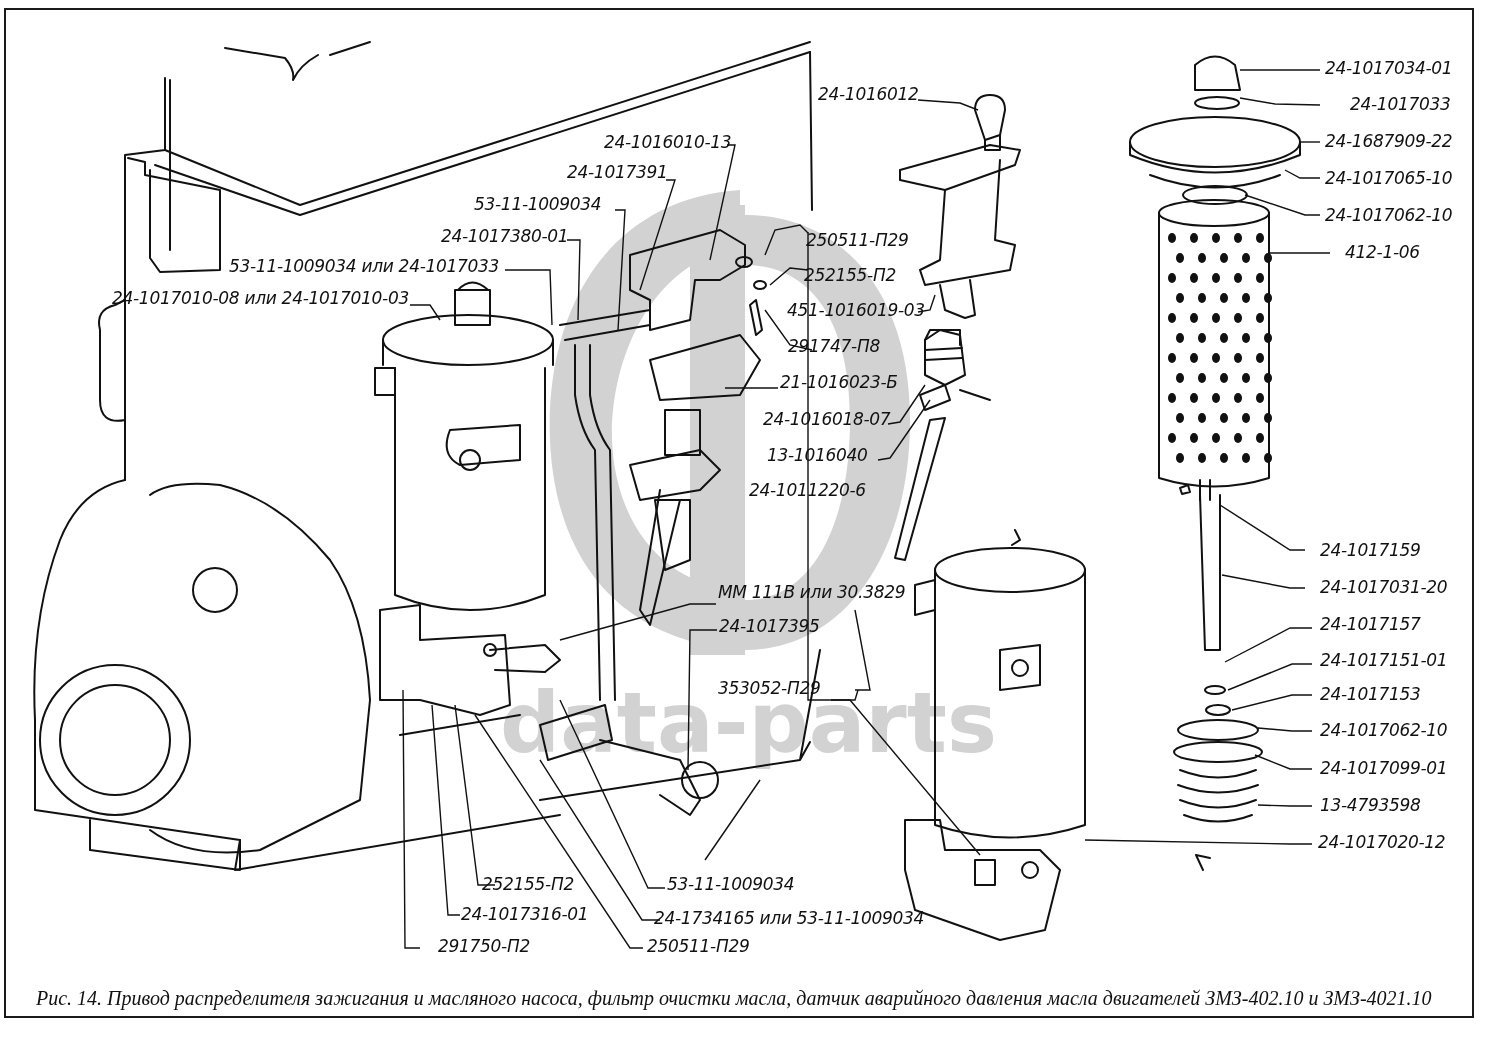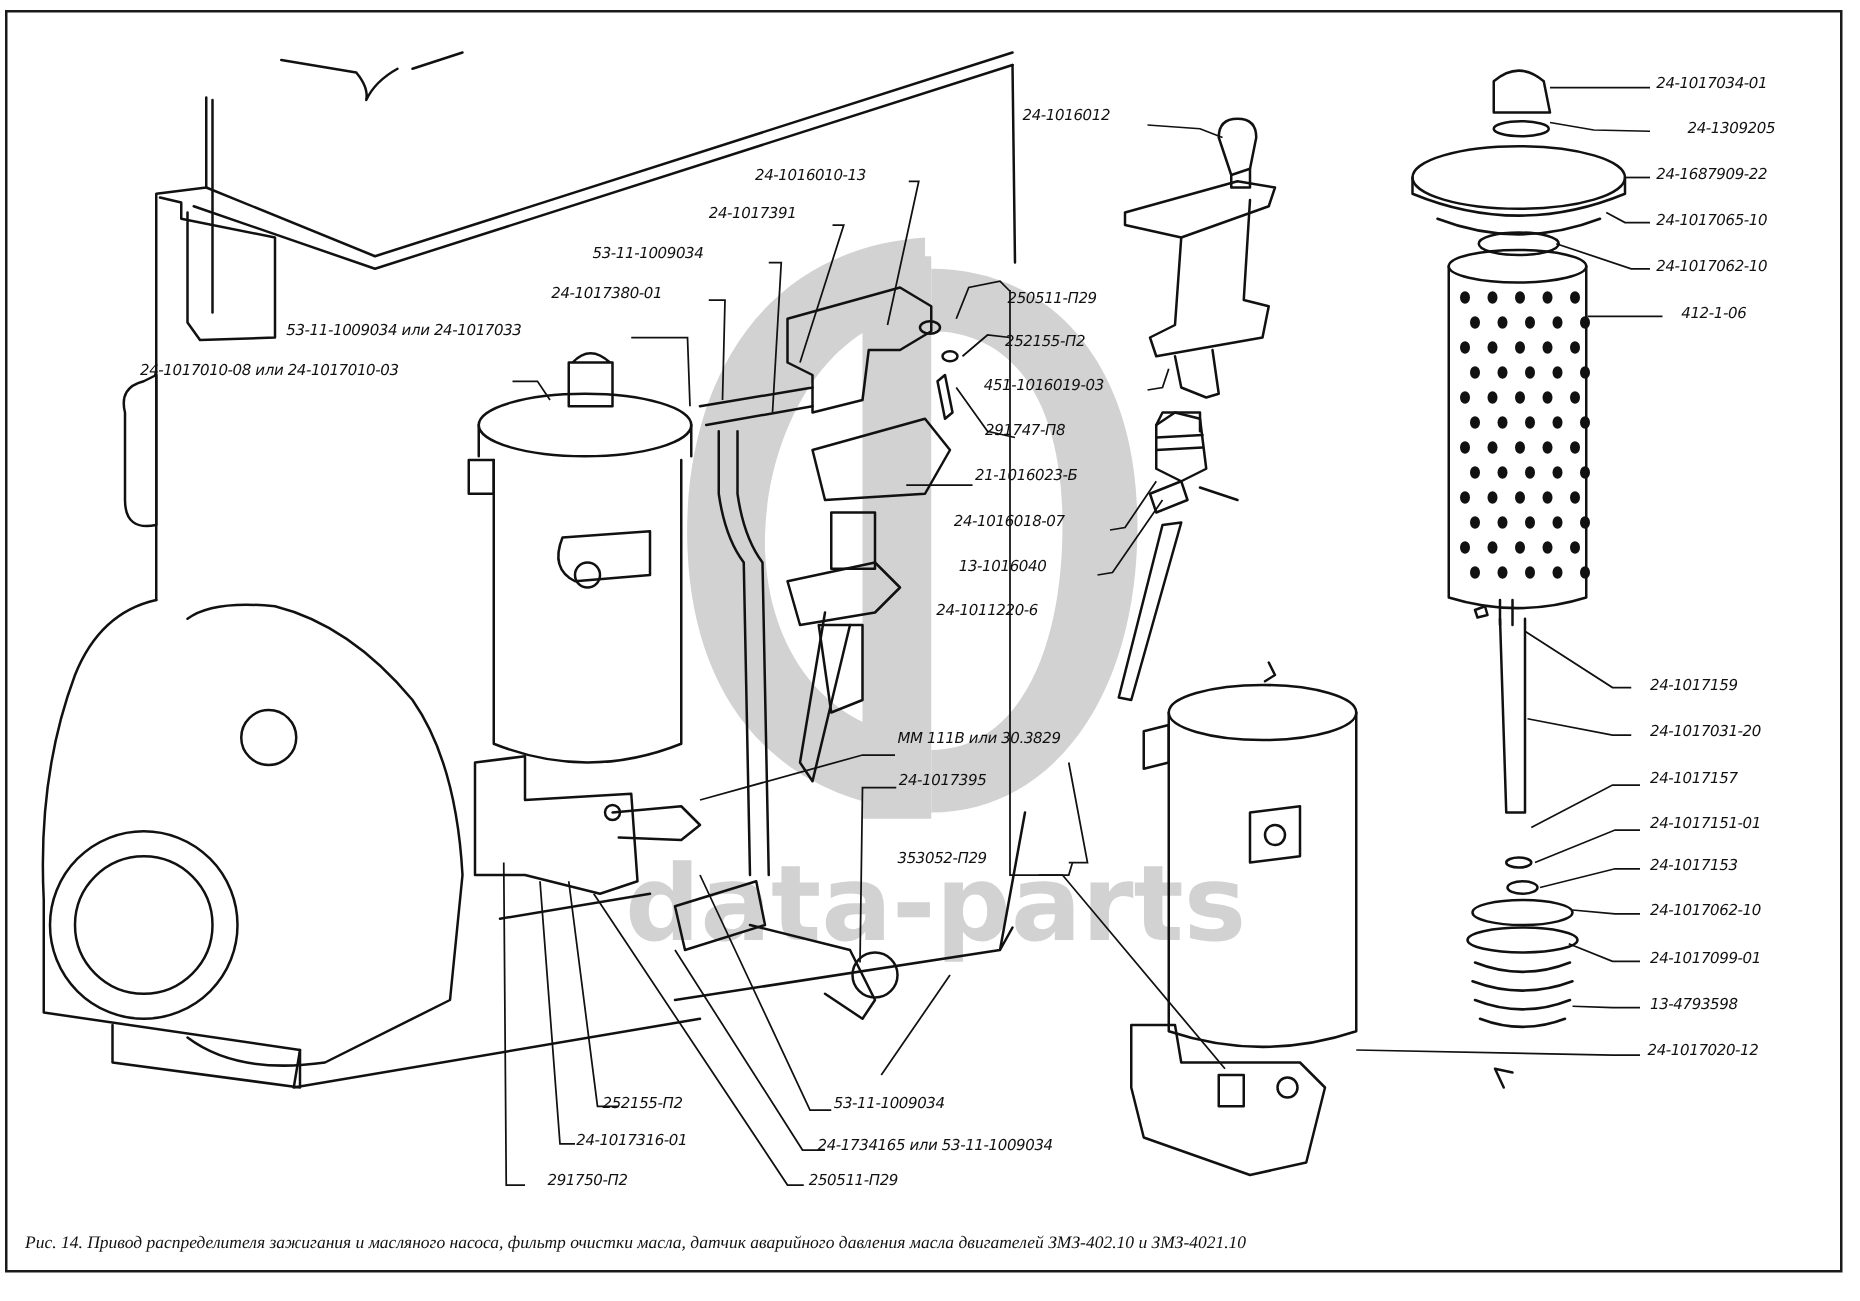--- a/index.html
+++ b/index.html
@@ -1,20 +1,20 @@
 <!DOCTYPE html>
 <html><head>
 <meta charset="utf-8">
 <style>
   html, body { margin: 0; padding: 0; background: #ffffff; }
   body { width: 1488px; height: 1041px; position: relative; overflow: hidden; font-family: "DejaVu Sans", sans-serif; }
   #frame { position: absolute; left: 4px; top: 8px; width: 1470px; height: 1010px; border: 2px solid #1a1a1a; box-sizing: border-box; }
   #art { position: absolute; left: 0; top: 0; }
-  .lbl { position: absolute; font-family: "DejaVu Sans", sans-serif; font-style: oblique; font-size: 12px; color: #111; white-space: nowrap; letter-spacing: -0.3px; line-height: 1; }
-  .caption { position: absolute; left: 20px; top: 987px; font-family: "Liberation Serif", serif; font-style: italic; font-size: 14px; color: #111; white-space: nowrap; }
+  .lbl { position: absolute; font-family: "DejaVu Sans", sans-serif; font-style: oblique; font-size: 17px; color: #111; white-space: nowrap; letter-spacing: -0.3px; line-height: 1; }
+  .caption { position: absolute; left: 36px; top: 987px; font-family: "Liberation Serif", serif; font-style: italic; font-size: 20px; color: #111; white-space: nowrap; }
   .wm-text { font-family: "DejaVu Sans", sans-serif; font-weight: bold; }
 </style>
 </head>
 <body>
 
 <div id="frame"></div>
 
 <svg id="art" width="1488" height="1041" viewBox="0 0 1488 1041">
 
   <g fill="#d2d2d2">
@@ -242,21 +242,21 @@
 <div class="lbl" style="left:787px;top:302px">451-1016019-03</div>
 <div class="lbl" style="left:788px;top:338px">291747-П8</div>
 <div class="lbl" style="left:780px;top:374px">21-1016023-Б</div>
 <div class="lbl" style="left:763px;top:411px">24-1016018-07</div>
 <div class="lbl" style="left:767px;top:447px">13-1016040</div>
 <div class="lbl" style="left:749px;top:482px">24-1011220-6</div>
 <div class="lbl" style="left:718px;top:584px">ММ 111В или 30.3829</div>
 <div class="lbl" style="left:719px;top:618px">24-1017395</div>
 <div class="lbl" style="left:718px;top:680px">353052-П29</div>
 <div class="lbl" style="left:1325px;top:60px">24-1017034-01</div>
-<div class="lbl" style="left:1350px;top:96px">24-1309205</div>
+<div class="lbl" style="left:1350px;top:96px">24-1017033</div>
 <div class="lbl" style="left:1325px;top:133px">24-1687909-22</div>
 <div class="lbl" style="left:1325px;top:170px">24-1017065-10</div>
 <div class="lbl" style="left:1325px;top:207px">24-1017062-10</div>
 <div class="lbl" style="left:1345px;top:244px">412-1-06</div>
 <div class="lbl" style="left:1320px;top:542px">24-1017159</div>
 <div class="lbl" style="left:1320px;top:579px">24-1017031-20</div>
 <div class="lbl" style="left:1320px;top:616px">24-1017157</div>
 <div class="lbl" style="left:1320px;top:652px">24-1017151-01</div>
 <div class="lbl" style="left:1320px;top:686px">24-1017153</div>
 <div class="lbl" style="left:1320px;top:722px">24-1017062-10</div>

